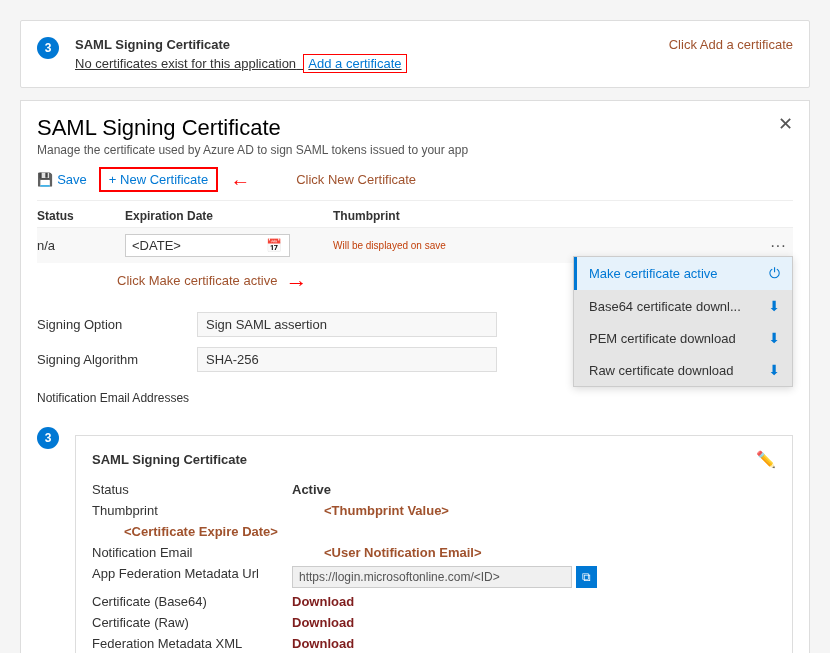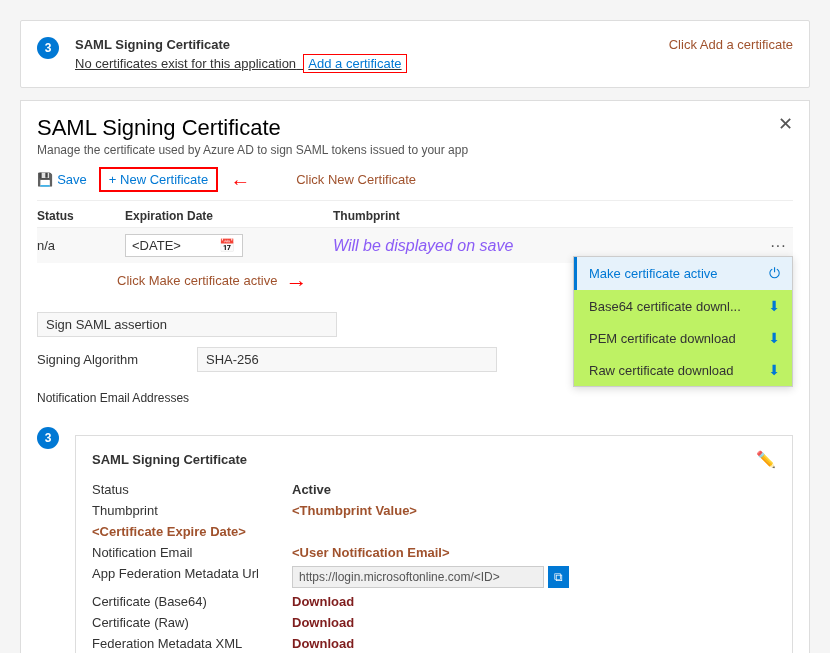--- a/index.html
+++ b/index.html
@@ -24,29 +24,29 @@
     .save-btn { display: flex; align-items: center; gap: 4px; background: none; border: none; cursor: pointer; color: #0078d4; font-size: 13px; }
     .new-cert-btn { display: flex; align-items: center; gap: 4px; background: none; border: 2px solid red; cursor: pointer; color: #0078d4; font-size: 13px; padding: 3px 8px; }
     .toolbar-arrow { color: red; font-size: 20px; }
     .toolbar-hint { color: #a0522d; font-size: 13px; margin-left: 34px; }
 
     .table-header { display: grid; grid-template-columns: 80px 200px 1fr 30px; gap: 8px; padding: 8px 0 4px 0; border-bottom: 1px solid #eee; }
     .col-header { font-size: 12px; font-weight: 600; color: #333; }
 
     .table-row { display: grid; grid-template-columns: 80px 200px 1fr 30px; gap: 8px; align-items: center; padding: 6px 0; background: #f8f8f8; position: relative; }
     .cell { font-size: 13px; }
-    .date-input { border: 1px solid #ccc; padding: 3px 6px; font-size: 13px; width: 118px; display: flex; align-items: center; justify-content: space-between; background: #fff; }
-    .will-be-text { font-size: 16px; color: #8b5cf6; font-style: italic; }
+    .date-input { border: 1px solid #ccc; padding: 3px 6px; font-size: 13px; width: 165px; display: flex; align-items: center; justify-content: space-between; background: #fff; }
+    .will-be-text { font-size: 10px; color: #c2410c; }
     .dots-btn { background: none; border: none; cursor: pointer; font-size: 16px; color: #555; }
 
     .cert-active-arrow-row { display: flex; align-items: center; gap: 8px; padding: 4px 0 0 0; }
     .cert-active-hint { color: #a0522d; font-size: 13px; padding-left: 80px; }
     .big-arrow { color: red; font-size: 22px; }
 
-    .dropdown-menu { position: absolute; right: 0; top: 28px; background: #bef264; border: 1px solid #ccc; box-shadow: 0 2px 8px rgba(0,0,0,0.15); z-index: 10; min-width: 220px; }
+    .dropdown-menu { position: absolute; right: 0; top: 28px; background: #e5e5e5; border: 1px solid #ccc; box-shadow: 0 2px 8px rgba(0,0,0,0.15); z-index: 10; min-width: 220px; }
     .dropdown-item { display: flex; align-items: center; justify-content: space-between; padding: 8px 12px; font-size: 13px; cursor: pointer; border-left: 3px solid transparent; }
     .dropdown-item.active { background: #e6f2fb; border-left-color: #0078d4; color: #0078d4; }
     .dl-icon { color: #0078d4; font-size: 14px; }
     .power-icon { color: #0078d4; font-size: 14px; }
 
     .form-section { padding: 8px 0; }
     .form-row { display: flex; align-items: center; padding: 5px 0; }
     .form-label { width: 160px; font-size: 13px; color: #333; }
     .form-value { font-size: 13px; background: #f8f8f8; border: 1px solid #ddd; padding: 4px 8px; min-width: 300px; }
 
@@ -54,25 +54,25 @@
     .notification-label { font-size: 12px; font-weight: 400; margin-bottom: 16px; }
 
     .cert-box { background: #fff; border: 1px solid #ddd; padding: 14px 16px; margin: 8px 0; position: relative; }
     .cert-box-header { display: flex; justify-content: space-between; align-items: center; margin-bottom: 10px; }
     .cert-box-title { font-size: 13px; font-weight: 600; }
     .edit-icon { color: #555; cursor: pointer; font-size: 16px; }
 
     .cert-detail-row { display: flex; padding: 3px 0; }
     .cert-detail-label { width: 200px; font-size: 13px; color: #333; }
     .cert-detail-value { font-size: 13px; color: #333; font-weight: bold; }
-    .cert-detail-value.placeholder { color: #a0522d; }
+    .cert-detail-value.placeholder { color: #a0522d; margin-left: 32px; }
     .cert-detail-value.link { color: #7f1d1d; cursor: pointer; text-decoration: none; }
 
     .url-row { display: flex; align-items: center; gap: 4px; }
-    .url-input { font-size: 12px; background: #f0f0f0; border: 1px solid #ccc; padding: 3px 6px; color: #555; width: 252px; }
+    .url-input { font-size: 12px; background: #f0f0f0; border: 1px solid #ccc; padding: 3px 6px; color: #555; width: 280px; }
     .copy-btn { background: #0078d4; color: #fff; border: none; padding: 4px 6px; cursor: pointer; font-size: 12px; }
 
     .step3-box { display: flex; gap: 8px; align-items: flex-start; }
     .step3-content { flex: 1; }
   </style>
 </head>
 <body>
 
 <div style="padding: 10px; background: #f5f5f5; min-height: 653px;">
 
@@ -149,20 +149,21 @@
       </div>
     </div>
 
     <div class="cert-active-arrow-row" style="margin-bottom:6px;">
       <span class="cert-active-hint">Click Make certificate active</span>
       <span class="big-arrow">→</span>
     </div>
 
     <div class="form-section">
       <div class="form-row">
+        <div class="form-label">Signing Option</div>
         <div class="form-value">Sign SAML assertion</div>
       </div>
       <div class="form-row">
         <div class="form-label">Signing Algorithm</div>
         <div class="form-value">SHA-256</div>
       </div>
     </div>
 
     <div class="notification-section">
       <div class="notification-label">Notification Email Addresses</div>

